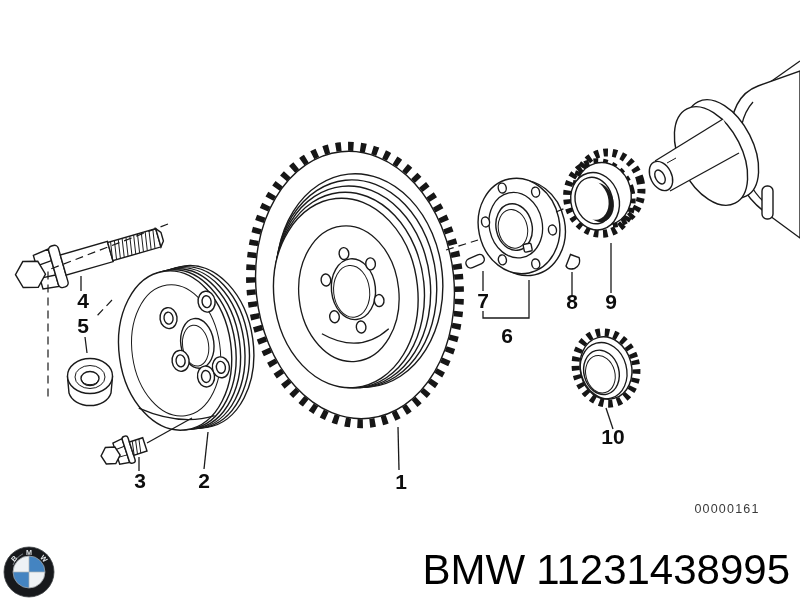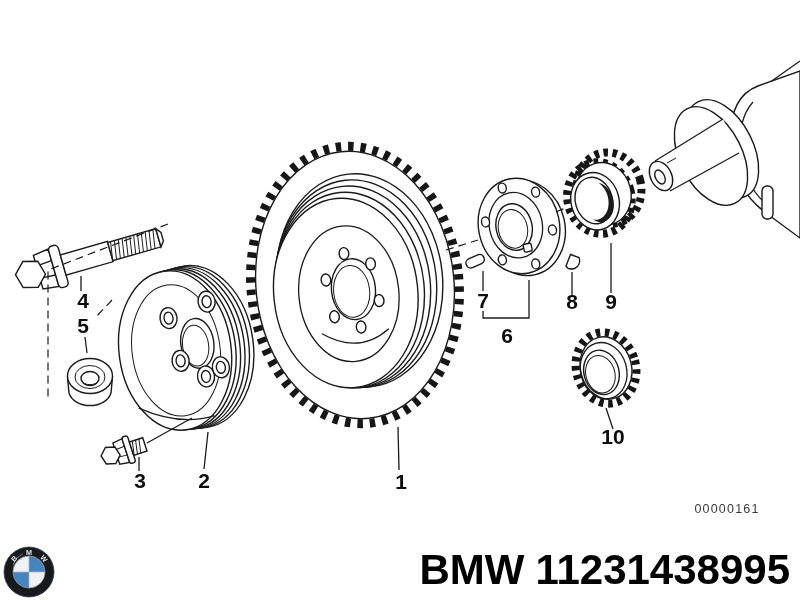--- a/index.html
+++ b/index.html
@@ -10,21 +10,21 @@
   .ln{fill:none;stroke:#1a1a1a;stroke-width:1.3;}
   .thin{fill:none;stroke:#1a1a1a;stroke-width:1;}
   .teeth{fill:none;stroke:#161616;stroke-width:8;stroke-dasharray:4.5 4.6;}
   .teeth-big{fill:none;stroke:#161616;stroke-width:9;stroke-dasharray:5.5 6.9;}
   .dash{fill:none;stroke:#1a1a1a;stroke-width:1.2;stroke-dasharray:8 5;}
   .hatch{stroke:#1a1a1a;stroke-width:0.9;}
   .callout{font-family:"Liberation Sans",sans-serif;font-size:21px;font-weight:bold;
            fill:#0d0d0d;text-anchor:middle;}
   .docnum{font-family:"Liberation Sans",sans-serif;font-size:12.5px;fill:#3a3a3a;
           letter-spacing:1.2px;text-anchor:middle;}
-  .footer-text{position:absolute;top:549px;right:10px;font-size:42px;font-weight:700;
+  .footer-text{position:absolute;top:549px;right:10px;font-size:42px;font-weight:400;
                color:#000;white-space:nowrap;line-height:1;}
   .footer-text .brand{margin-right:11px;}
   #logo{position:absolute;left:3px;top:546px;}
   .logo-letter{font-family:"Liberation Sans",sans-serif;font-size:7.2px;font-weight:bold;
                fill:#dfe3e6;text-anchor:middle;}
 </style>
 </head>
 <body>
 
 <svg id="diagram" width="800" height="600" viewBox="0 0 800 600">

